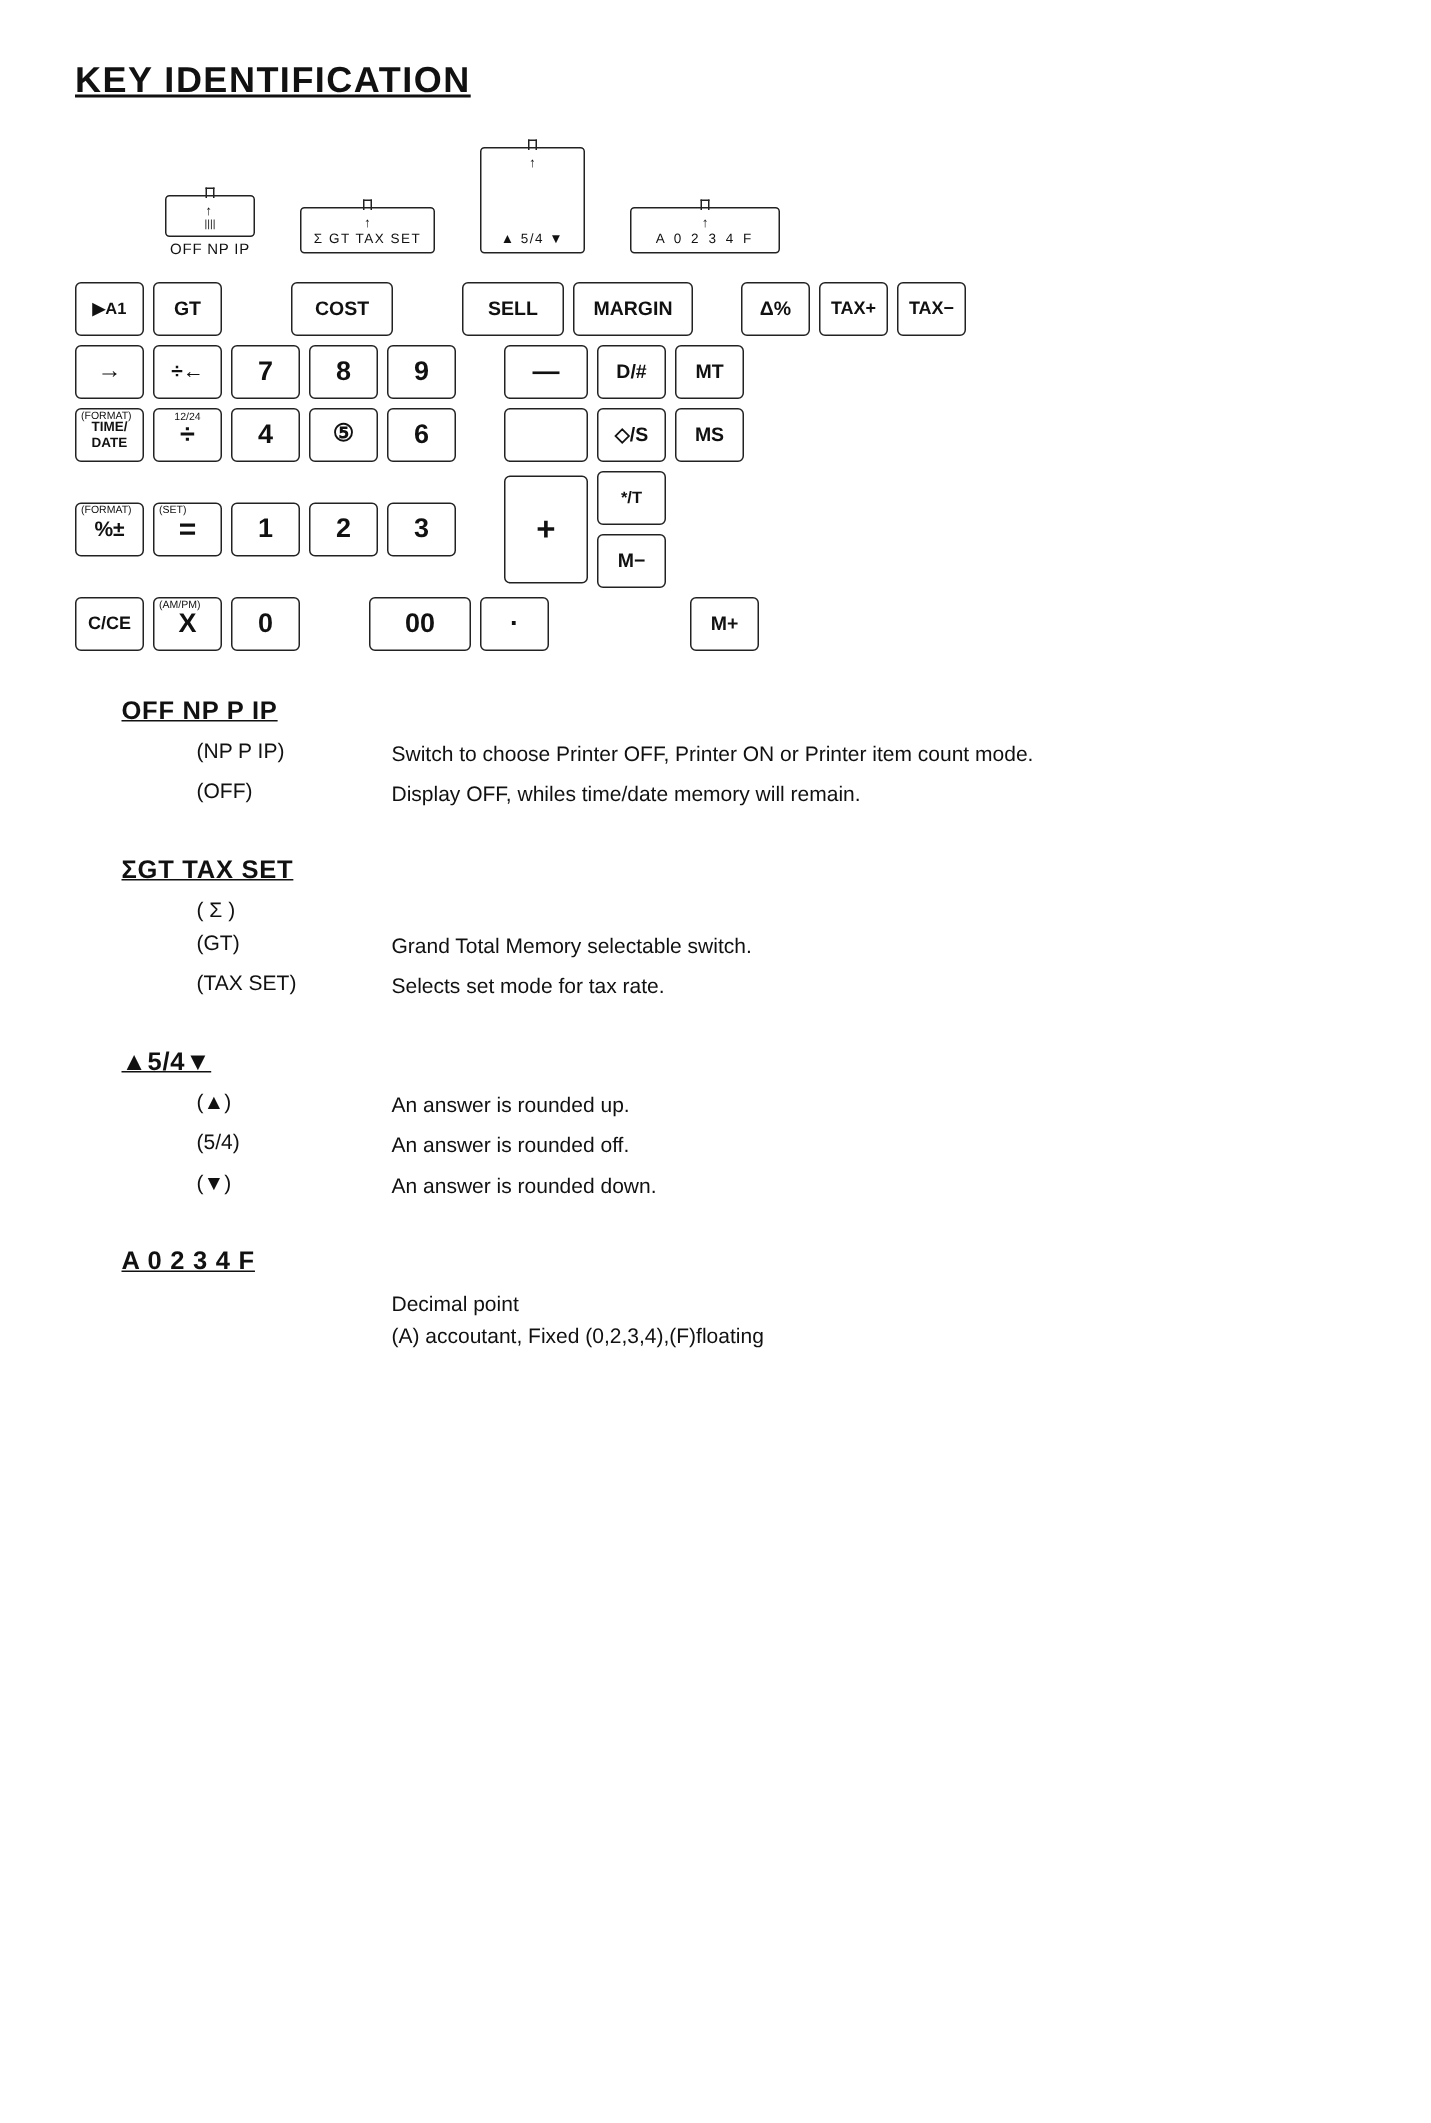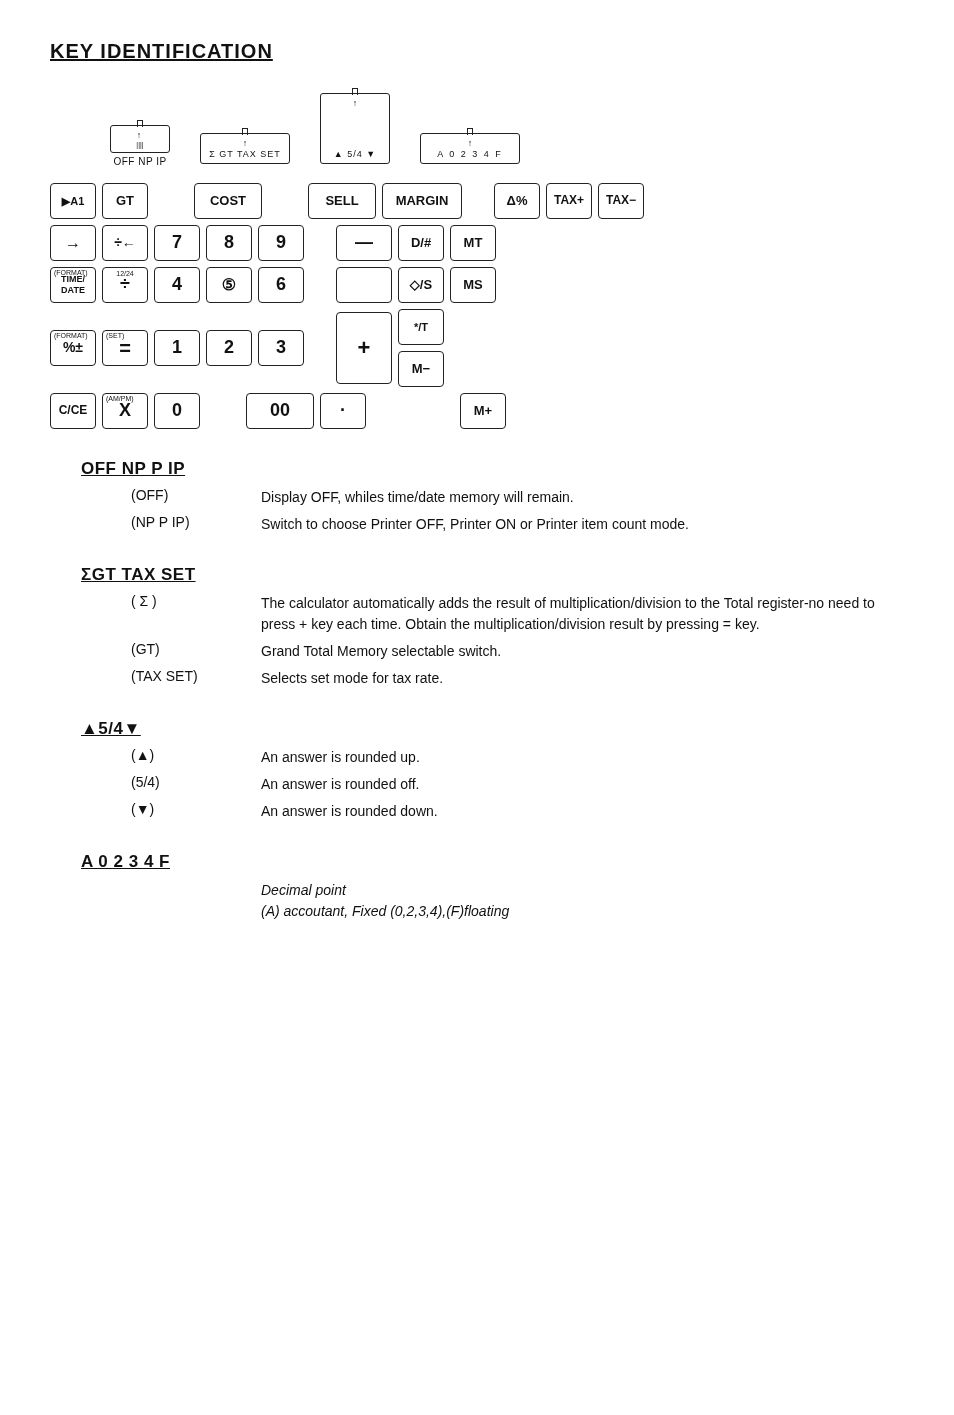--- a/index.html
+++ b/index.html
@@ -6,21 +6,21 @@
     body {
       background: #fff;
       font-family: Arial, sans-serif;
       width: 954px;
       min-height: 1415px;
       padding: 40px 50px;
       color: #111;
     }
 
     h1.page-title {
-      font-size: 20px;
+      font-size: 24px;
       font-weight: 900;
       text-decoration: underline;
       letter-spacing: 1px;
       margin-bottom: 30px;
     }
 
     
     .calc-diagram {
       margin-bottom: 30px;
     }
@@ -316,36 +316,35 @@
       <div class="key">M+</div>
     </div>
 
   </div>
 </div>
 
 <div class="section">
   <div class="section-title">OFF  NP  P  IP</div>
   <div class="desc-table">
     <div class="desc-row">
+      <div class="desc-term">(NP P IP)</div>
+      <div class="desc-def">Switch to choose Printer OFF, Printer ON or Printer item count mode.</div>
+    </div>
+    <div class="desc-row">
       <div class="desc-term">(OFF)</div>
       <div class="desc-def">Display OFF, whiles time/date memory will remain.</div>
-    </div>
-    <div class="desc-row">
-      <div class="desc-term">(NP P IP)</div>
-      <div class="desc-def">Switch to choose Printer OFF, Printer ON or Printer item count mode.</div>
     </div>
   </div>
 </div>
 
 <div class="section">
   <div class="section-title">ΣGT  TAX SET</div>
   <div class="desc-table">
     <div class="desc-row">
       <div class="desc-term">( Σ )</div>
-      <div class="desc-def">The calculator automatically adds the result of multiplication/division to the Total register-no need to press + key each time. Obtain the multiplication/division result by pressing = key.</div>
     </div>
     <div class="desc-row">
       <div class="desc-term">(GT)</div>
       <div class="desc-def">Grand Total Memory selectable switch.</div>
     </div>
     <div class="desc-row">
       <div class="desc-term">(TAX SET)</div>
       <div class="desc-def">Selects set mode for tax rate.</div>
     </div>
   </div>
@@ -367,17 +366,17 @@
       <div class="desc-def">An answer is rounded down.</div>
     </div>
   </div>
 </div>
 
 <div class="section">
   <div class="section-title">A 0 2 3 4 F</div>
   <div class="desc-table">
     <div class="desc-row">
       <div class="desc-term"></div>
-      <div class="desc-def" style="white-space:pre-line;font-style:italic;">Decimal point
+      <div class="desc-def" style="white-space:pre-line;">Decimal point
 (A) accoutant, Fixed (0,2,3,4),(F)floating</div>
     </div>
   </div>
 </div>
 
 </body></html>

